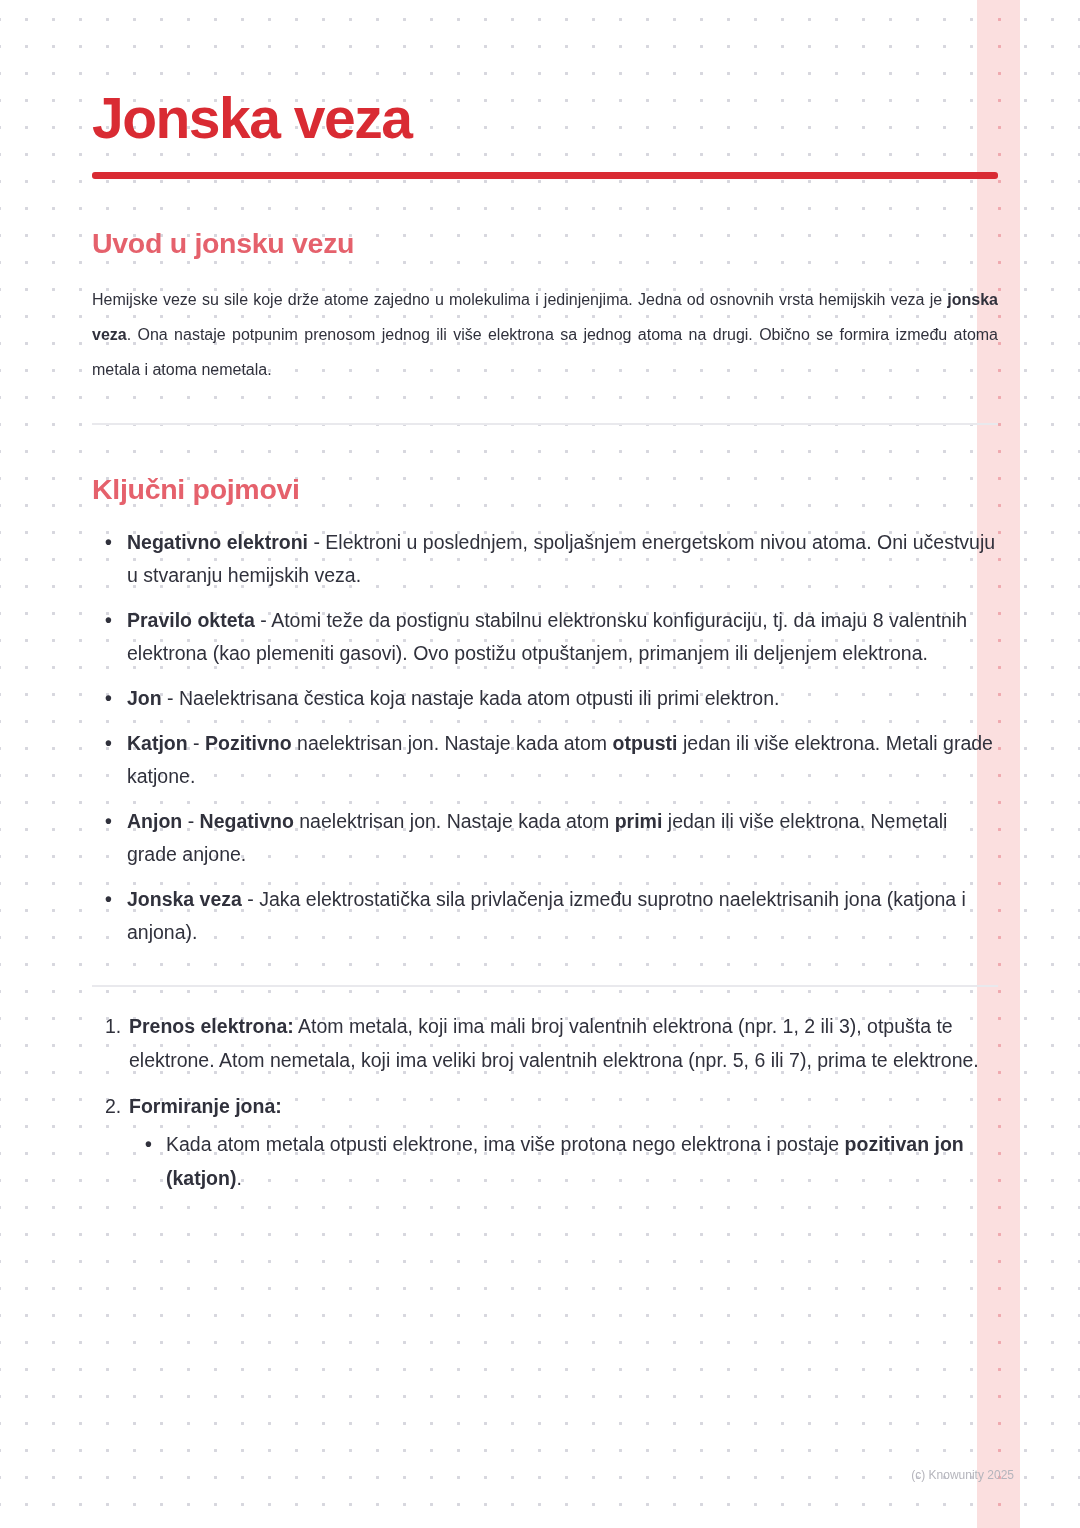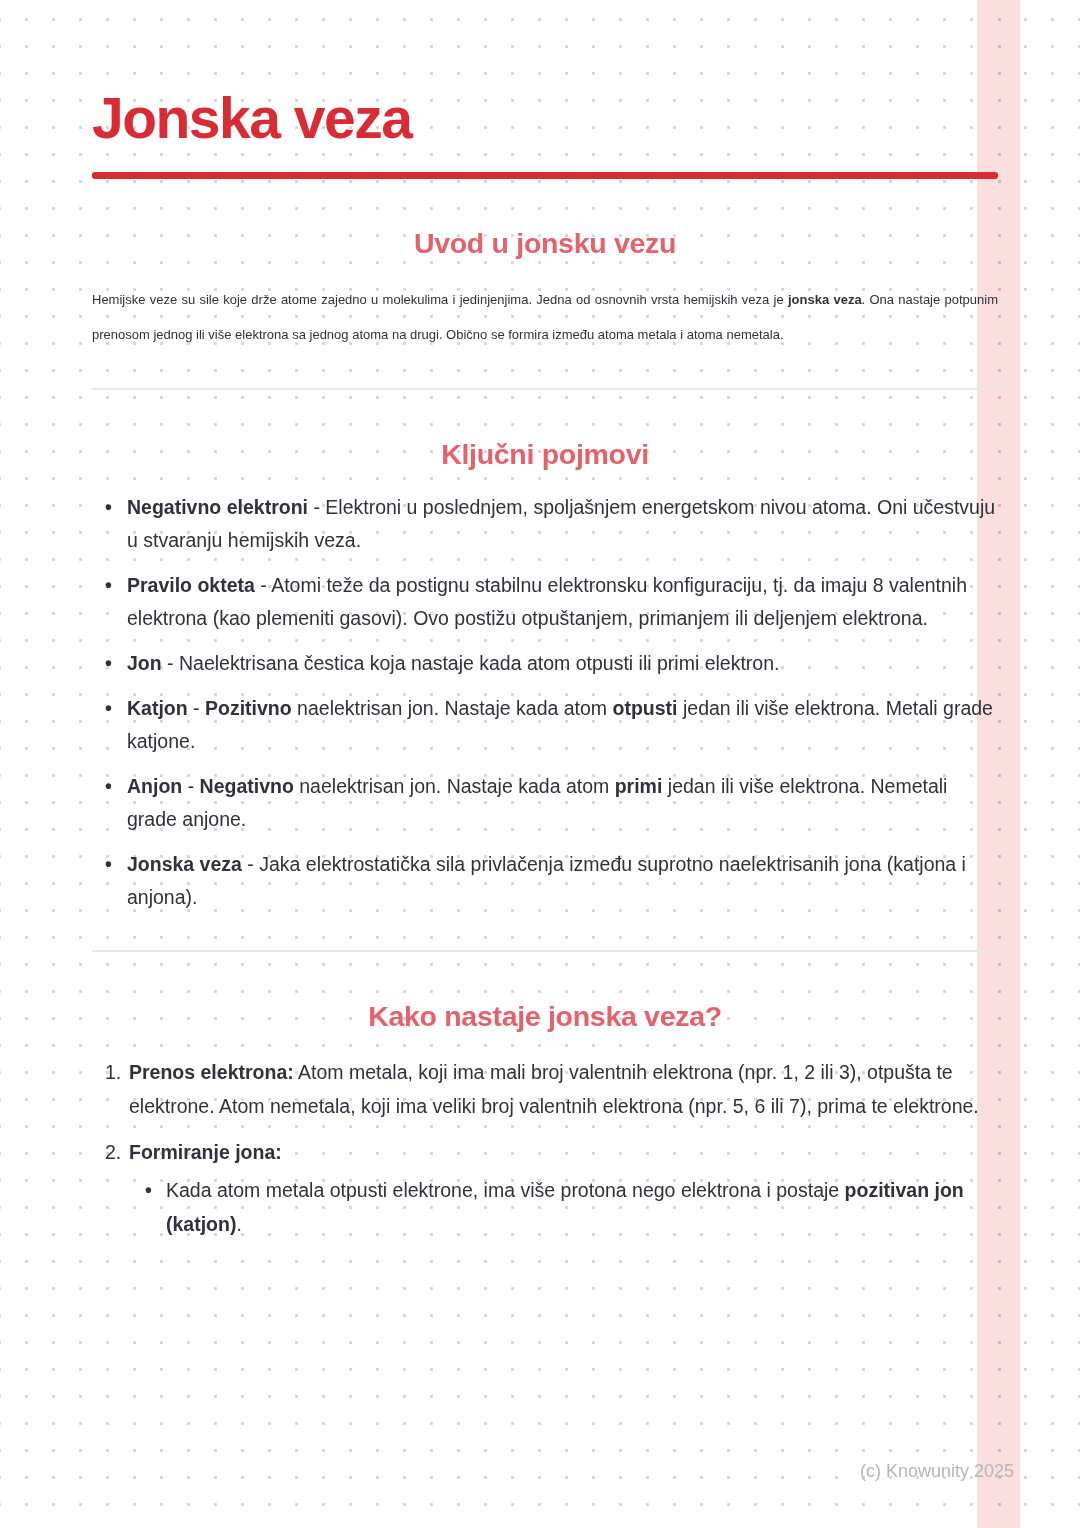--- a/index.html
+++ b/index.html
@@ -28,45 +28,45 @@
   .content { position:relative; padding: 86px 82px 0 92px; }
 
   h1.title {
     font-size:57px; font-weight:bold; color:#d92b33;
     letter-spacing:-1.5px; line-height:1.15;
   }
   .title-rule { height:7px; background:#d92b33; border-radius:3px; margin-top:20px; }
 
   h2.section-heading {
     font-size:28.5px; font-weight:bold; color:#e5616c;
-    margin-top:48px; letter-spacing:-0.3px;text-align:center;
+    margin-top:48px; letter-spacing:-0.3px;
   }
 
-  .para { margin-top:22px; font-size:13px; line-height:35px; }
+  .para { margin-top:22px; font-size:16px; line-height:35px; }
   .justify { text-align:justify; }
 
   .divider { height:2px; background:#e9e9ed; margin-top:36px; }
 
   ul.bullets { list-style:none; margin-top:20px; }
   ul.bullets > li { display:flex; margin-bottom:12px; font-size:19.5px; line-height:33px; padding-left:13px; }
   .marker { flex:none; width:22px; font-weight:bold; }
   .li-text { flex:1; }
 
   ol.numbered { list-style:none; margin-top:22px; }
   ol.numbered > li { display:flex; margin-bottom:12px; font-size:19.5px; line-height:34px; padding-left:13px; }
   .num { flex:none; width:24px; }
   .li-body { flex:1; }
 
   ul.sub-bullets { list-style:none; margin-top:4px; }
   ul.sub-bullets > li { display:flex; font-size:19.5px; line-height:34px; padding-left:16px; }
   ul.sub-bullets .marker { width:21px; }
 
   .footer {
     position:absolute; right:66px; bottom:46px;
-    font-size:18px; color:#b5b5bc;margin-left:25px;
+    font-size:12px; color:#b5b5bc;margin-left:25px;
   }
 
   b { font-weight:bold; }
 </style>
 </head>
 <body>
 
 <div class="page">
 
   <div class="stripe"></div>
@@ -109,21 +109,20 @@
         <li>
           <span class="marker">•</span>
           <span class="li-text"><b>Jonska veza</b> - Jaka elektrostatička sila privlačenja između suprotno naelektrisanih jona (katjona i anjona).</span>
         </li>
       </ul>
     </section>
 
     <div class="divider"></div>
 
     <section>
-      <h2 class="section-heading">Kako nastaje jonska veza?</h2>
 
       <ol class="numbered">
         <li>
           <span class="num">1.</span>
           <span class="li-text"><b>Prenos elektrona:</b> Atom metala, koji ima mali broj valentnih elektrona (npr. 1, 2 ili 3), otpušta te elektrone. Atom nemetala, koji ima veliki broj valentnih elektrona (npr. 5, 6 ili 7), prima te elektrone.</span>
         </li>
         <li>
           <span class="num">2.</span>
           <div class="li-body">
             <span class="li-text"><b>Formiranje jona:</b></span>

